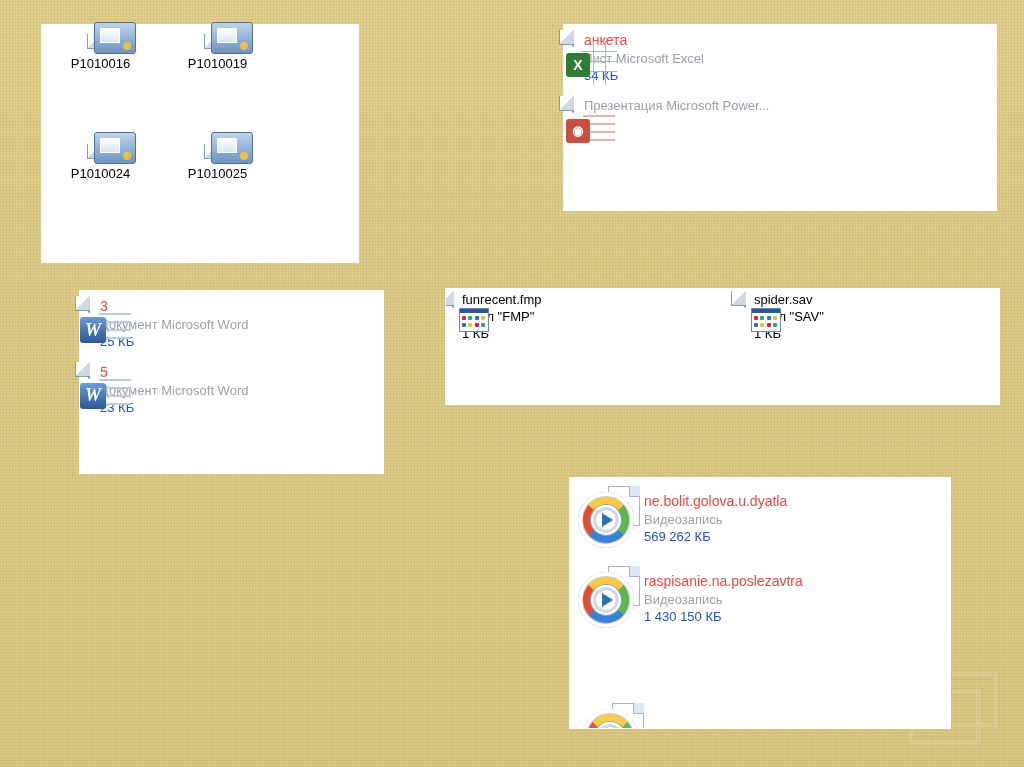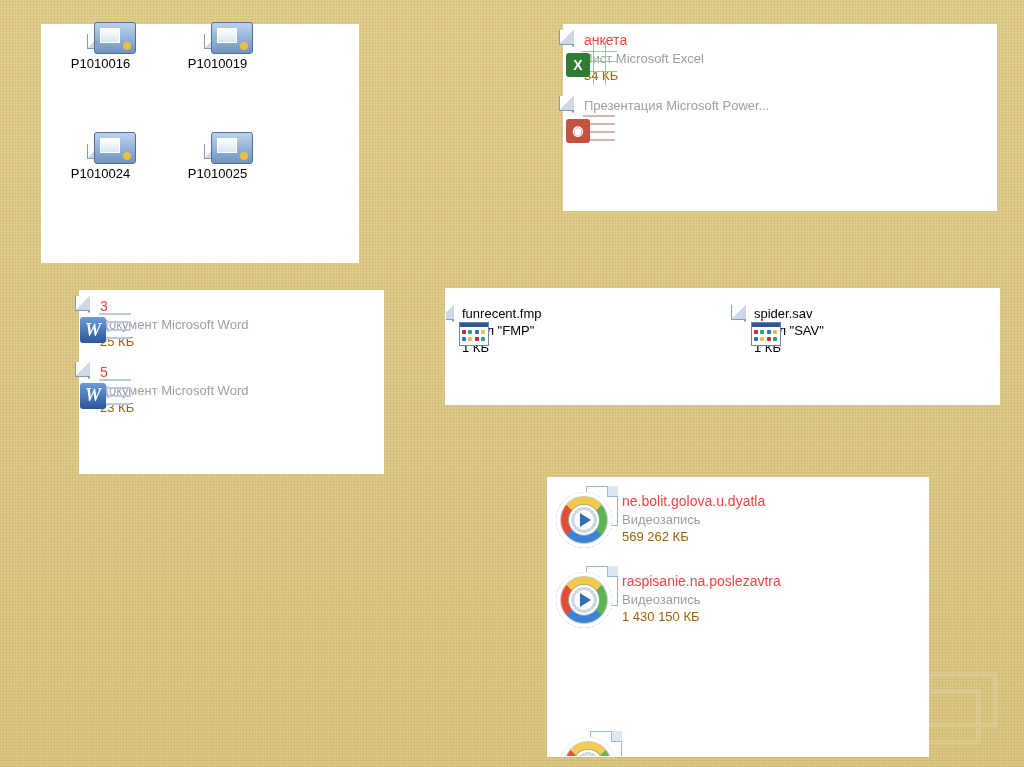--- a/index.html
+++ b/index.html
@@ -8,37 +8,37 @@
       repeating-linear-gradient(0deg,rgba(180,150,80,.15) 0 1px,transparent 1px 3px),
       repeating-linear-gradient(90deg,rgba(180,150,80,.15) 0 1px,transparent 1px 3px),
       linear-gradient(#e0cf8f,#d9c682);
     position:relative;
   }
   .panel{position:absolute;background:#fff;box-shadow:0 0 0 1px #fff;}
   .panel1{left:42px;top:25px;width:316px;height:237px}
   .panel2{left:564px;top:25px;width:432px;height:185px}
   .panel3{left:80px;top:291px;width:303px;height:182px}
   .panel4{left:446px;top:289px;width:553px;height:115px}
-  .panel5{left:548px;top:478px;width:380px;height:278px}
+  .panel5{left:570px;top:478px;width:380px;height:250px}
 
   
   .grid{display:flex;flex-wrap:wrap;width:100%;padding-top:10px}
   .gcell{width:117px;height:110px;display:flex;flex-direction:column;align-items:center;justify-content:flex-start}
   .gcell .lbl{margin-top:6px;font-size:13px;color:#000;text-align:center;max-width:110px;overflow:hidden;white-space:nowrap}
 
   
   .row{display:flex;align-items:flex-start;padding:6px 8px}
   .row .txt{margin-left:10px;line-height:1.35}
   .row .name{color:#ef4444;font-size:14px}
   .row .sub{color:#9aa0a6;font-size:13px}
-  .row .sub2{color:#a16207;font-size:13px}
+  .row .sub2{color:#1d4ed8;font-size:13px}
 
   
   .p4wrap{display:flex;height:100%}
-  .p4item{flex:0 0 270px;display:flex;align-items:flex-start;padding:17px 6px}
+  .p4item{flex:0 0 270px;display:flex;align-items:flex-start;padding:3px 6px}
   .p4item .txt{margin-left:8px;line-height:1.3}
   .p4gap{flex:0 0 10px}
 
   
   .icon{display:inline-block;position:relative}
 
   
   .page{width:52px;height:64px;background:#fff;border:1px solid #7f9db9;border-radius:2px;position:relative}
   .page::after{content:"";position:absolute;top:-1px;right:-1px;width:14px;height:14px;background:linear-gradient(135deg,#fff 0 48%,#cfd8e3 50% 100%);border-left:1px solid #7f9db9;border-bottom:1px solid #7f9db9}
   .page-sm{width:44px;height:56px}

